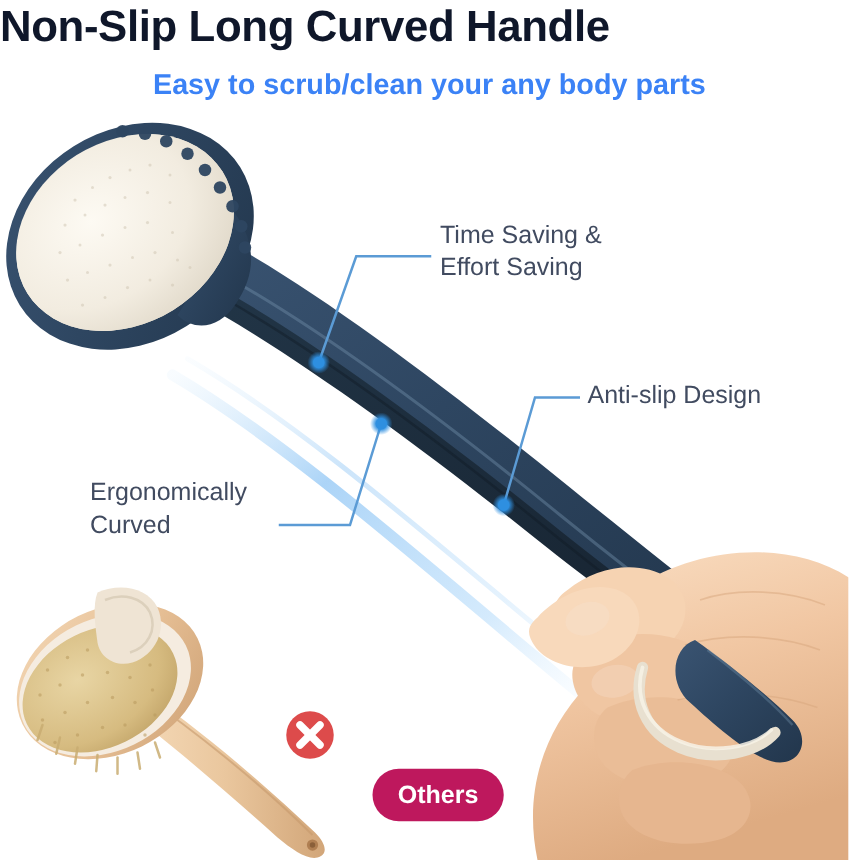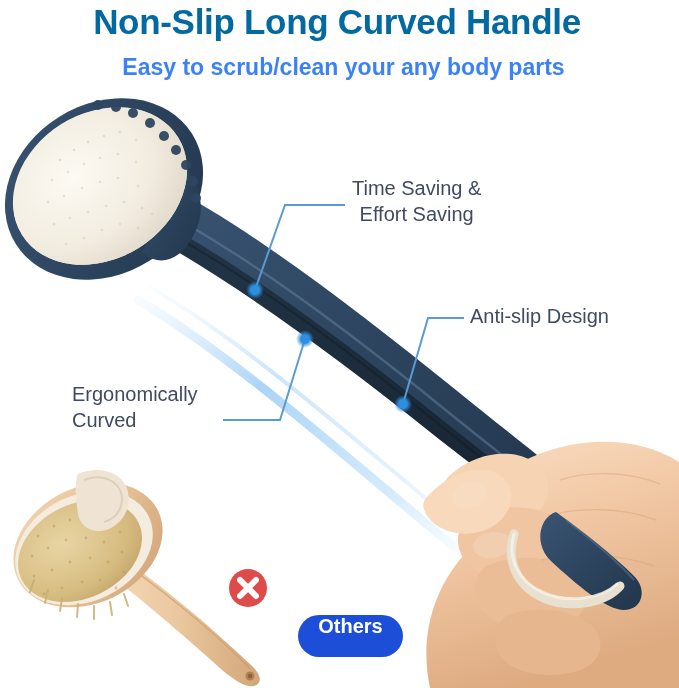--- a/index.html
+++ b/index.html
@@ -1,47 +1,47 @@
 <!DOCTYPE html>
 <html><head>
 <meta charset="utf-8">
 <style>
   html,body{margin:0;padding:0;background:#fff;}
   body{width:679px;height:688px;font-family:"Liberation Sans",sans-serif;overflow:hidden;}
   #stage{position:relative;width:679px;height:688px;background:#ffffff;overflow:hidden;}
 
   
   .title{
-    position:absolute;left:0;top:2px;width:674px;text-align:center;
+    position:absolute;left:0;top:2px;width:674px;text-align:left;
     font-size:35px;font-weight:bold;letter-spacing:-.3px;
-    color:#0369a1;font-family:"Liberation Sans",sans-serif;
+    color:#0f172a;font-family:"Liberation Sans",sans-serif;
     white-space:nowrap;
   }
   .subtitle{
     position:absolute;left:4px;top:54px;width:679px;text-align:center;
     font-size:23px;font-weight:bold;color:#3b82f6;
     white-space:nowrap;
   }
 
   
   .callout{position:absolute;font-size:20px;color:#414b60;line-height:1.3;white-space:pre;}
-  #co-time{left:352px;top:175px;text-align:center;}
+  #co-time{left:352px;top:175px;text-align:left;}
   #co-anti{left:470px;top:303px;text-align:right;}
   #co-ergo{left:72px;top:381px;width:185px;text-align:left;}
 
   
   .lay{position:absolute;left:0;top:0;width:679px;height:688px;}
   #art{z-index:1;}
   #lines{z-index:3;pointer-events:none;}
 
   
   .pill{
     position:absolute;left:298px;top:615px;width:105px;height:42px;
-    border-radius:21px;background:#1d4ed8;
-    display:flex;align-items:flex-start;justify-content:center;
+    border-radius:21px;background:#be185d;
+    display:flex;align-items:center;justify-content:center;
     color:#ffffff;font-size:20px;font-weight:bold;z-index:5;
   }
   .xmark{position:absolute;left:228px;top:568px;width:40px;height:40px;z-index:5;}
 </style>
 </head>
 <body>
 
 <div id="stage">
 
   <div class="title">Non-Slip Long Curved Handle</div>

